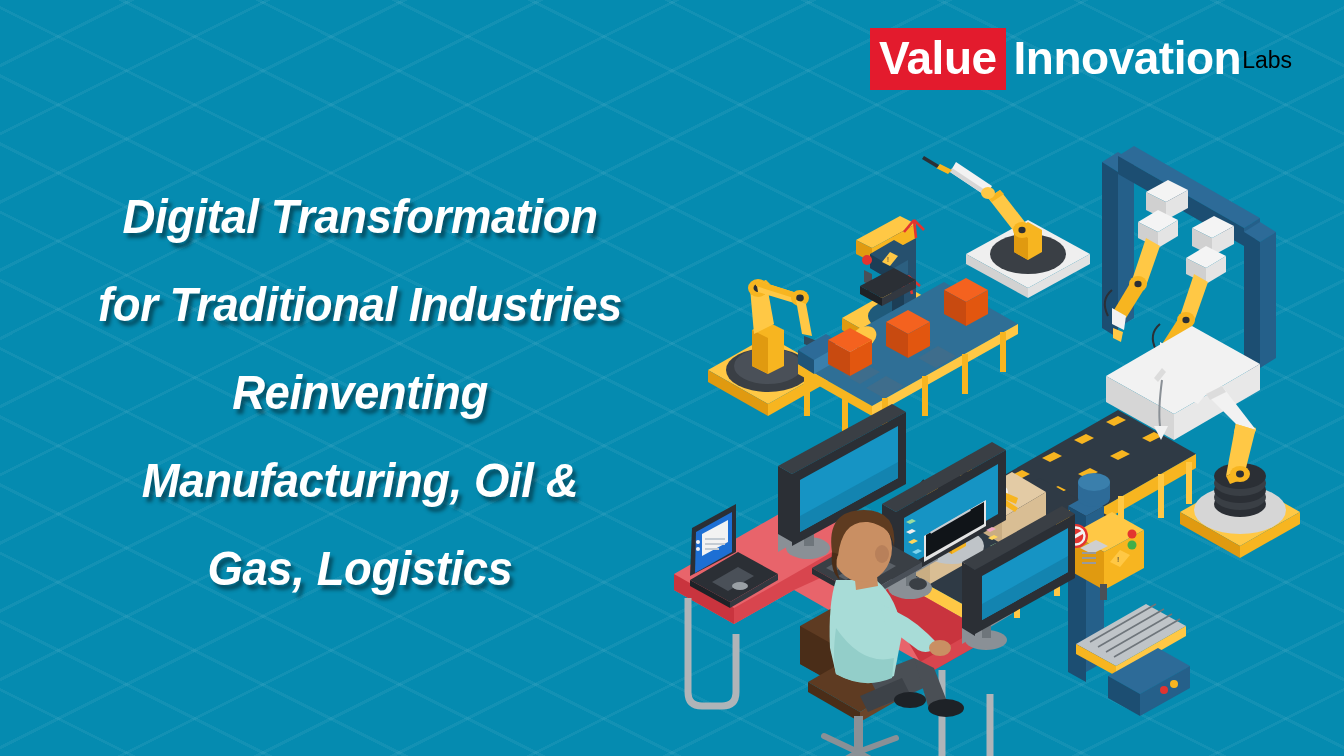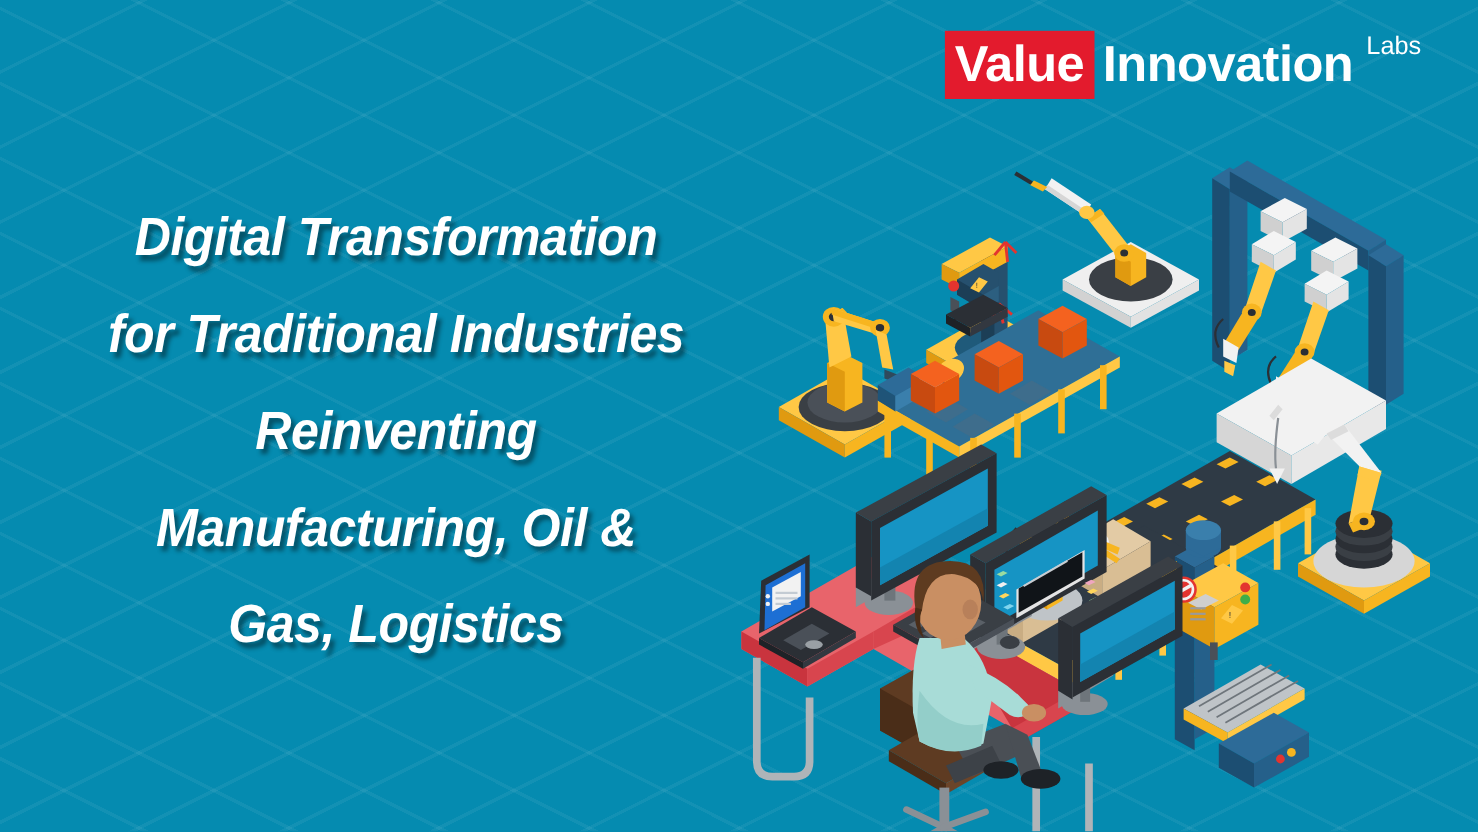--- a/index.html
+++ b/index.html
@@ -19,45 +19,45 @@
          rgba(255,255,255,0.055) 58px, rgba(255,255,255,0.055) 61px),
       repeating-linear-gradient(-26.57deg,
          rgba(255,255,255,0.00) 0px, rgba(255,255,255,0.00) 58px,
          rgba(255,255,255,0.055) 58px, rgba(255,255,255,0.055) 61px);
     pointer-events:none;
   }
 
   
   #logo {
     position:absolute; top:28px; right:52px;
-    display:flex; align-items:flex-start;
+    display:flex; align-items:center;
     line-height:1;
     white-space:nowrap;
   }
   #logo .value-box {
     background:#E31B2D;
     color:#ffffff;
     font-size:46px;
     font-weight:bold;
     padding:7px 9px 9px 9px;
     letter-spacing:-0.5px;
   }
   #logo .innovation {
     color:#ffffff;
     font-size:46px;
     font-weight:bold;
     padding:7px 0 9px 8px;
     letter-spacing:-0.5px;
   }
   #logo .labs {
-    color:#ffffff;
+    color:#000000;
     font-size:23px;
     font-weight:normal;
     margin-top:2px;
-    margin-left:12px;
+    margin-left:1px;
   }
 
   
   #headline {
     position:absolute;
     left:24px; top:172px;
     width:672px;
     text-align:center;
     color:#ffffff;
     font-family:"Liberation Sans Narrow","Liberation Sans",sans-serif;

